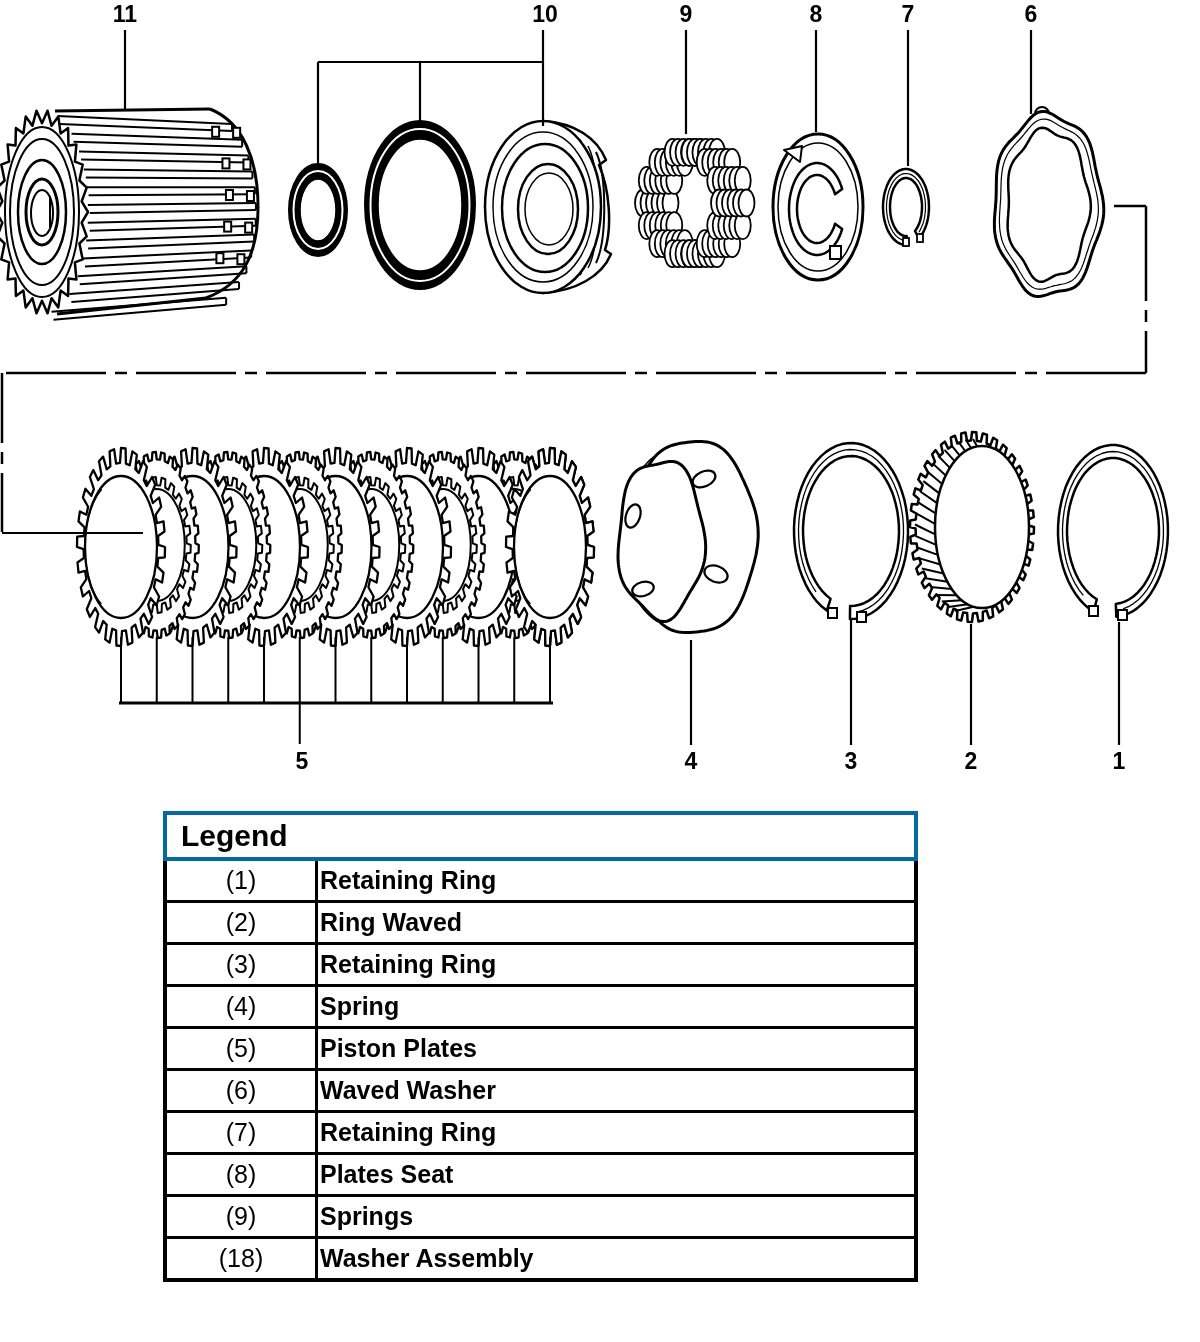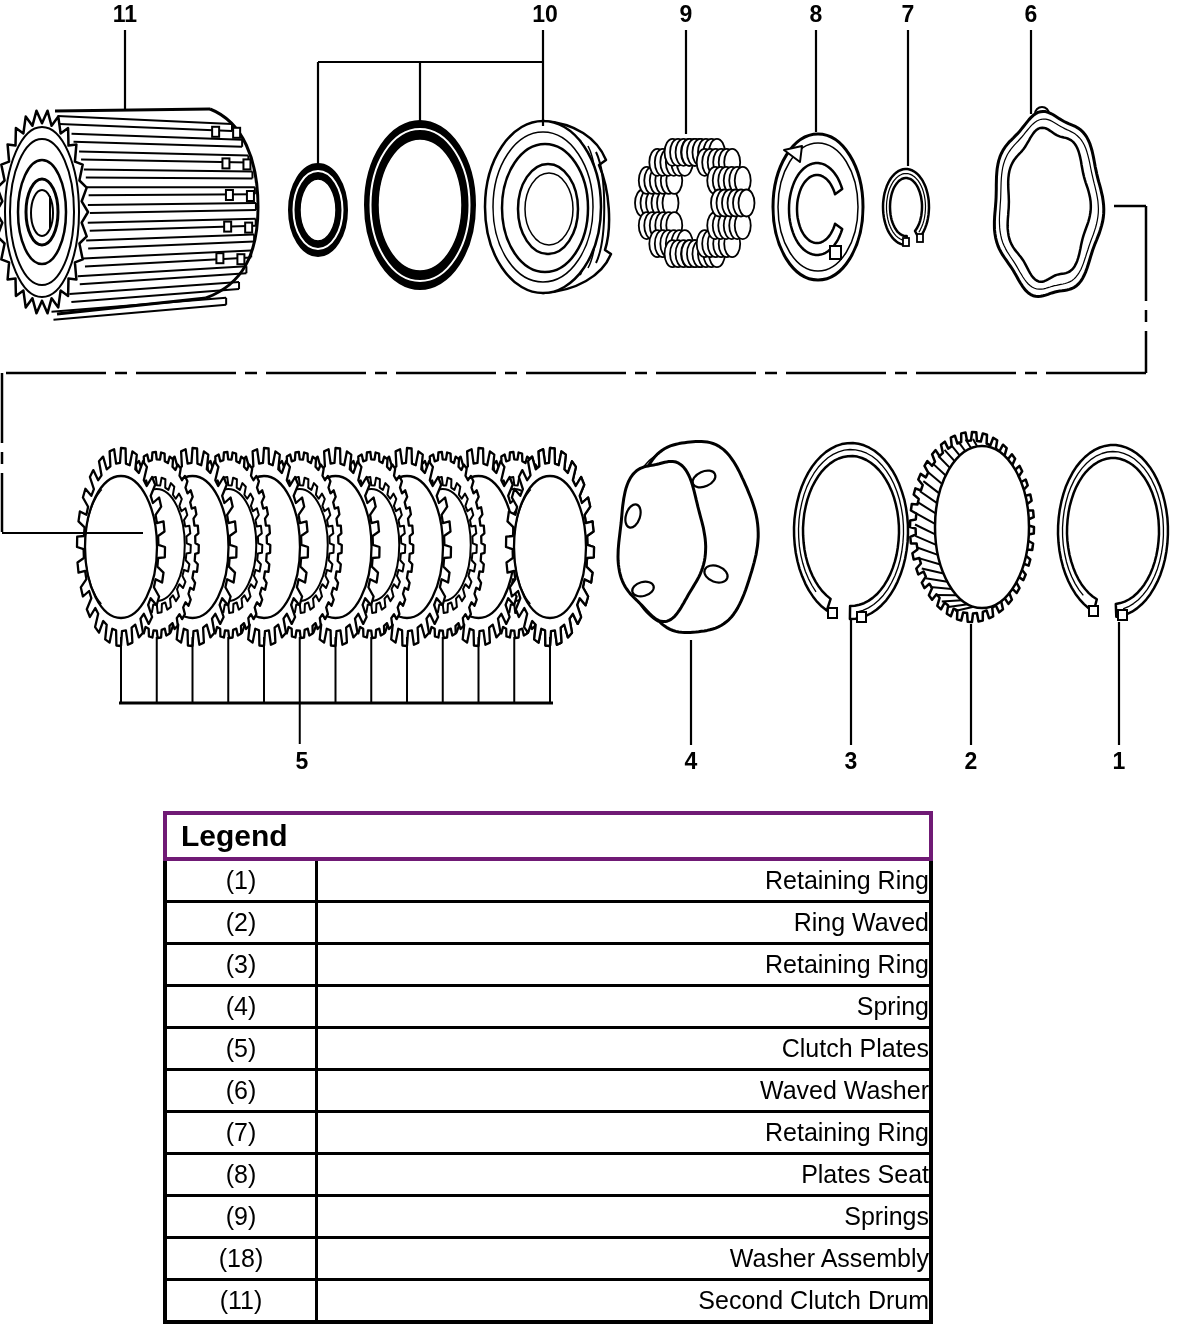--- a/index.html
+++ b/index.html
@@ -11,30 +11,30 @@
   text.callout{
     font-family:"Liberation Sans",sans-serif;
     font-size:23px;font-weight:bold;fill:#000;text-anchor:middle;
   }
   table.legend{
     position:absolute;left:163px;top:811px;
     border-collapse:collapse;background:#fff;
     border:4px solid #000;table-layout:fixed;
   }
   table.legend th{
-    border:4px solid #701a75;text-align:left;
+    border:4px solid #0369a1;text-align:left;
     font-size:30px;font-weight:bold;color:#000;
     height:38px;padding:2px 0 2px 14px;
   }
   table.legend td{
     border:3px solid #000;color:#000;height:39px;padding:0;
     font-size:25px;
   }
   table.legend td.k{width:148px;text-align:center;}
-  table.legend td.v{width:594px;text-align:right;padding-left:17px;}
+  table.legend td.v{width:594px;text-align:left;padding-left:2px;font-weight:bold;}
 </style>
 </head>
 <body>
 
 <svg id="diagram" width="1200" height="800" viewBox="0 0 1200 800">
   <g id="art">
       <g>
         <line x1="1114" y1="206" x2="1146" y2="206" stroke="#000000" stroke-width="2.5"></line>
         <line x1="1146" y1="206" x2="1146" y2="373" stroke="#000000" stroke-width="2.5" stroke-dasharray="95 9 12 9"></line>
         <line x1="1146" y1="373" x2="2" y2="373" stroke="#000000" stroke-width="2.5" stroke-dasharray="100 9 12 9"></line>
@@ -414,40 +414,36 @@
       <tr>
         <td class="k">(3)</td>
         <td class="v">Retaining Ring</td>
       </tr>
       <tr>
         <td class="k">(4)</td>
         <td class="v">Spring</td>
       </tr>
       <tr>
         <td class="k">(5)</td>
-        <td class="v">Clutch Plates</td>
+        <td class="v">Piston Plates</td>
       </tr>
       <tr>
         <td class="k">(6)</td>
         <td class="v">Waved Washer</td>
       </tr>
       <tr>
         <td class="k">(7)</td>
         <td class="v">Retaining Ring</td>
       </tr>
       <tr>
         <td class="k">(8)</td>
         <td class="v">Plates Seat</td>
       </tr>
       <tr>
         <td class="k">(9)</td>
         <td class="v">Springs</td>
       </tr>
       <tr>
         <td class="k">(18)</td>
         <td class="v">Washer Assembly</td>
-      </tr>
-      <tr>
-        <td class="k">(11)</td>
-        <td class="v">Second Clutch Drum</td>
       </tr>
     </tbody>
 </table>
 
 </body></html>

